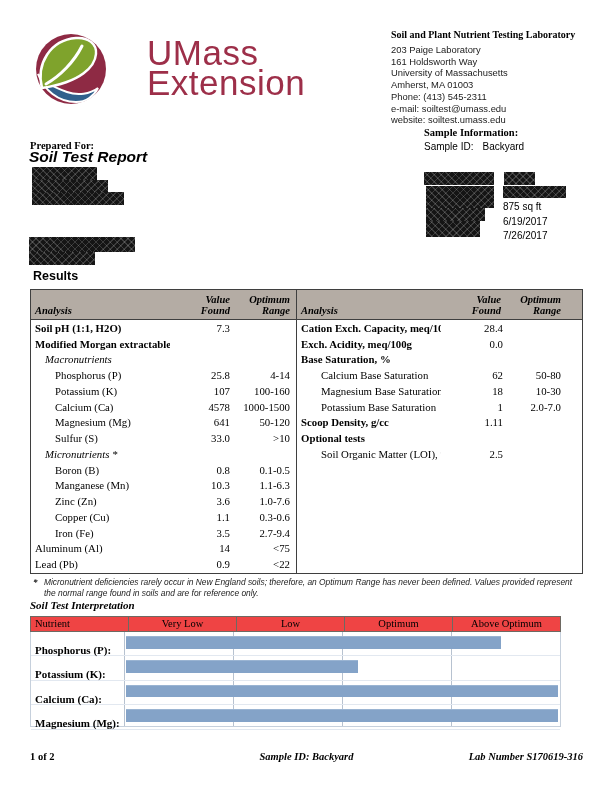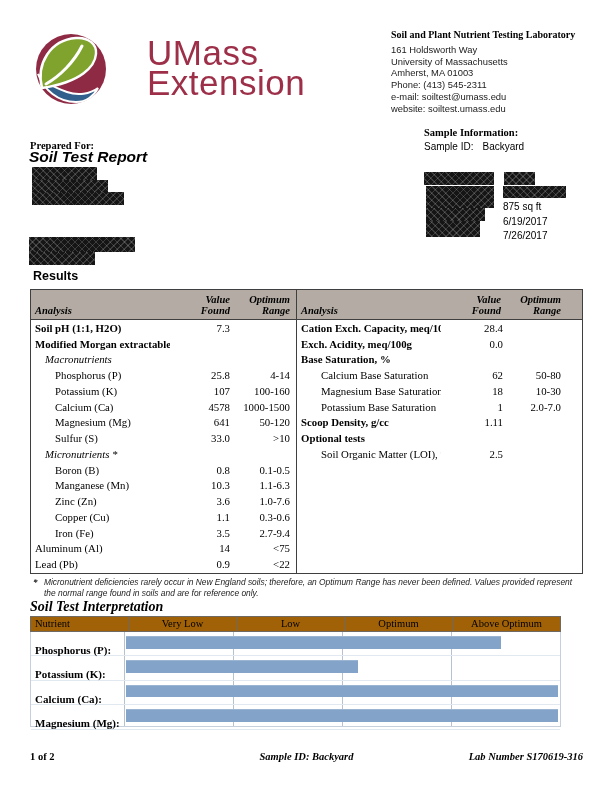--- a/index.html
+++ b/index.html
@@ -49,23 +49,23 @@
   .ind2{padding-left:20px;}
 
   
   #footnote{left:30px;top:577px;width:552px;}
   .fn-marker{position:absolute;left:3px;top:0;font-weight:bold;font-style:italic;font-size:9px;
              font-family:"Liberation Serif",serif;}
   .fn-text{margin-left:14px;font-style:italic;font-size:8.4px;line-height:10.8px;color:#1a1a1a;}
 
   
   #interp-heading{left:30px;top:599px;font-family:"Liberation Serif",serif;
-                  font-weight:bold;font-style:italic;font-size:14px;}
+                  font-weight:bold;font-style:italic;font-size:11px;}
   #interp-table{left:30px;top:616px;width:531px;height:111px;font-family:"Liberation Serif",serif;}
-  .ihead{display:flex;height:16px;background:#a16207;border:1px solid #6e6962;box-sizing:border-box;
+  .ihead{display:flex;height:16px;background:#ef4444;border:1px solid #6e6962;box-sizing:border-box;
          font-size:10.5px;line-height:14px;}
   .ihc{flex:1;text-align:center;border-left:1px solid #6e6962;}
   .ihc:first-child{flex:0 0 93px;border-left:none;text-align:left;padding-left:4px;}
   .ibody{position:absolute;left:0;right:0;top:16px;bottom:0;border:1px solid #c6d0dc;border-top:none;
          box-sizing:border-box;}
   .igrid{position:absolute;top:0;bottom:0;width:1px;background:#b7c2d0;}
   .irow{position:relative;height:23.4px;border-bottom:1px solid #e2e8f0;}
   .ilabel{position:absolute;left:4px;top:12px;font-weight:bold;font-size:11px;white-space:nowrap;}
   .ibarwrap{position:absolute;left:95px;right:2px;top:4px;height:12.5px;}
   .ibar{height:100%;background:#84a3c8;border-top:1px solid #9ab4d2;box-sizing:border-box;}
@@ -89,20 +89,21 @@
     <path d="M12,52 C26,44 40,30 48,14" stroke="#fff" stroke-width="3" fill="none" stroke-linecap="round"></path>
   </svg>
   <div id="logo-text" class="abs">
     <div>UMass</div>
     <div>Extension</div>
   </div>
 
   <div id="lab-info" class="abs">
     <div class="lab-name">Soil and Plant Nutrient Testing Laboratory</div>
 
+      <div class="lab-line">203 Paige Laboratory</div>
 
       <div class="lab-line">161 Holdsworth Way</div>
 
       <div class="lab-line">University of Massachusetts</div>
 
       <div class="lab-line">Amherst, MA  01003</div>
 
       <div class="lab-line">Phone:  (413) 545-2311</div>
 
       <div class="lab-line">e-mail: soiltest@umass.edu</div>

